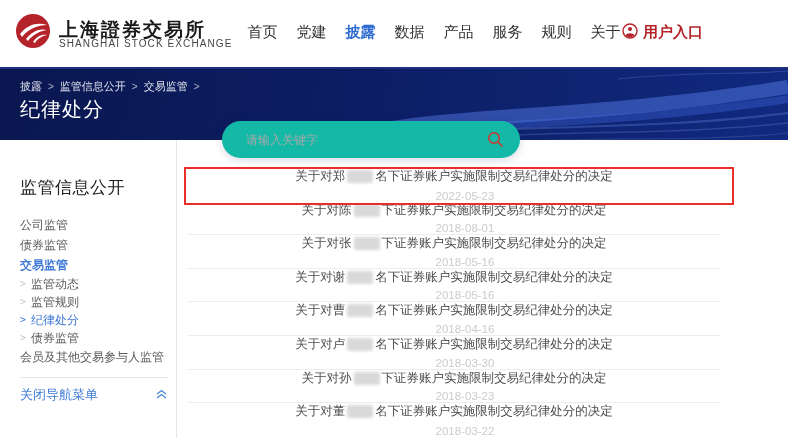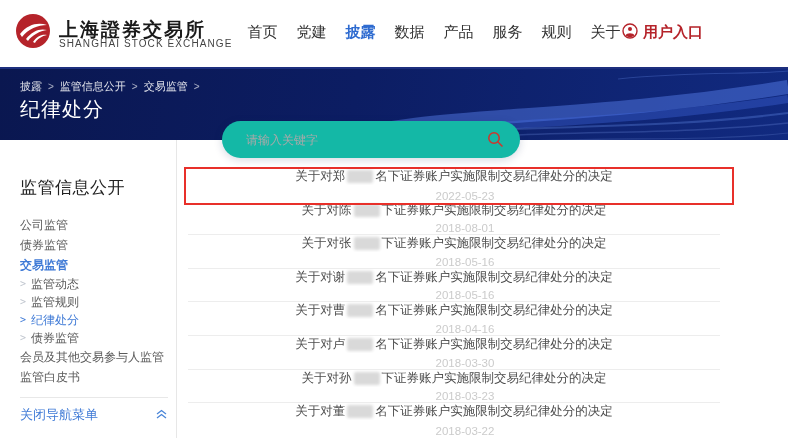--- a/index.html
+++ b/index.html
@@ -153,23 +153,20 @@
           <span class="arrow">&gt;</span>
           <span>纪律处分</span>
         </div>
         <div class="side-item lvl2">
           <span class="arrow">&gt;</span>
           <span>债券监管</span>
         </div>
         <div class="side-item lvl1">
           <span>会员及其他交易参与人监管</span>
         </div>
-        <div class="side-item lvl1">
-          <span>监管白皮书</span>
-        </div>
       </div>
     <div class="side-sep"></div>
     <div class="collapse-row">
       <span class="collapse-label">关闭导航菜单</span>
       <span>
         <svg width="13" height="12" viewBox="0 0 13 12">
           <path d="M2 6 L6.5 2.5 L11 6" fill="none" stroke="#4a86d8" stroke-width="1.3"></path>
           <path d="M2 10 L6.5 6.5 L11 10" fill="none" stroke="#4a86d8" stroke-width="1.3"></path>
         </svg>
       </span>

